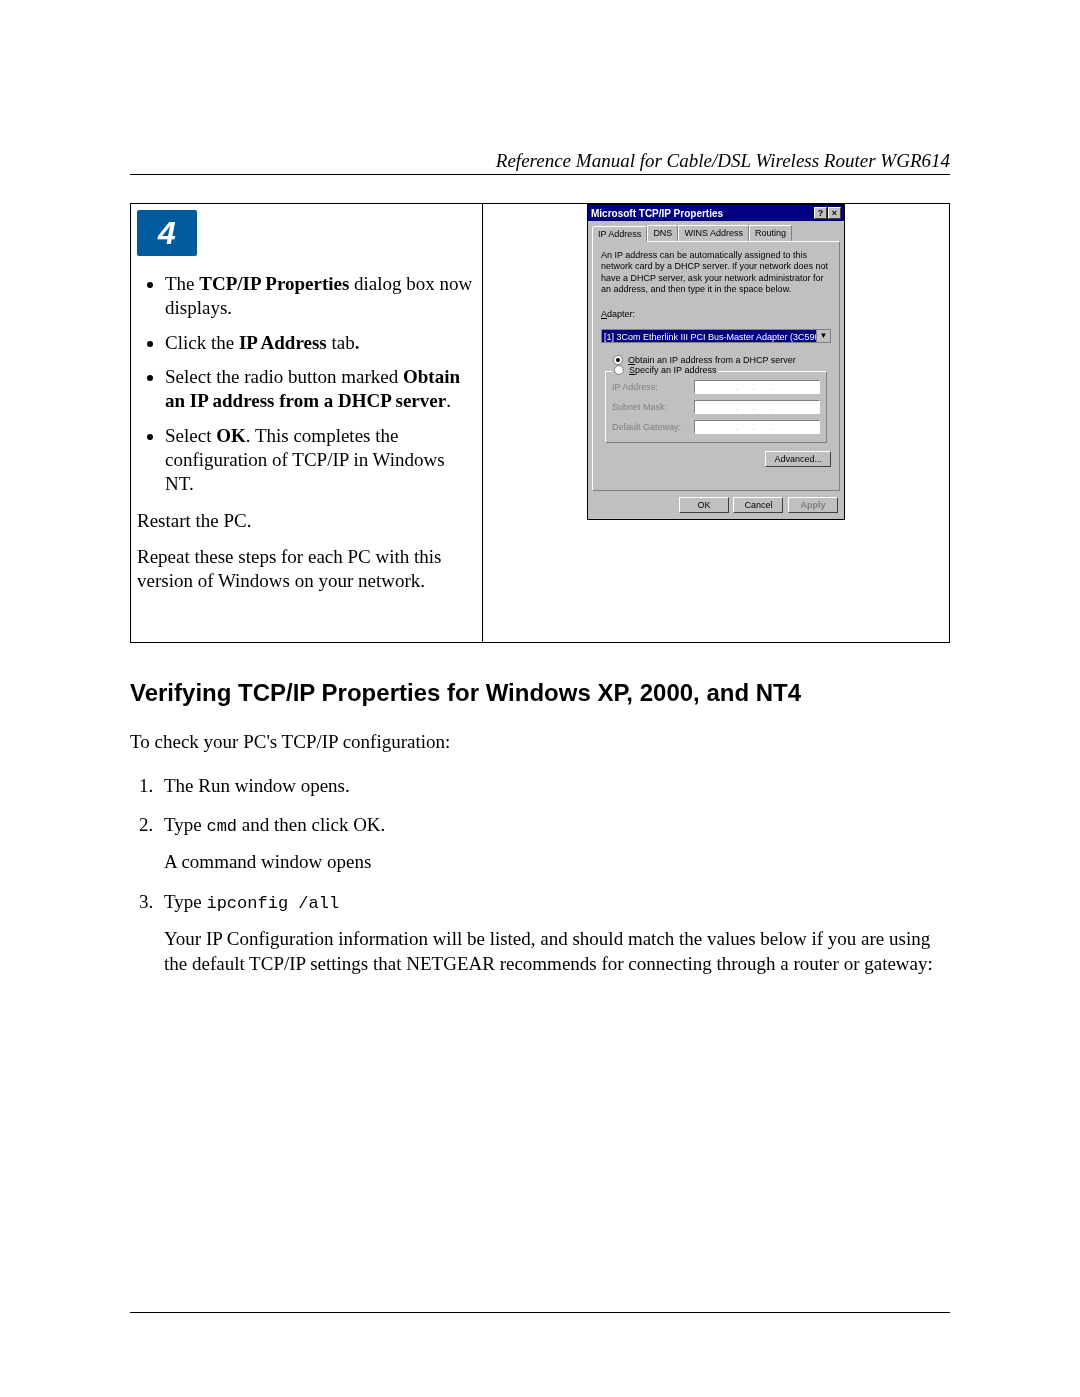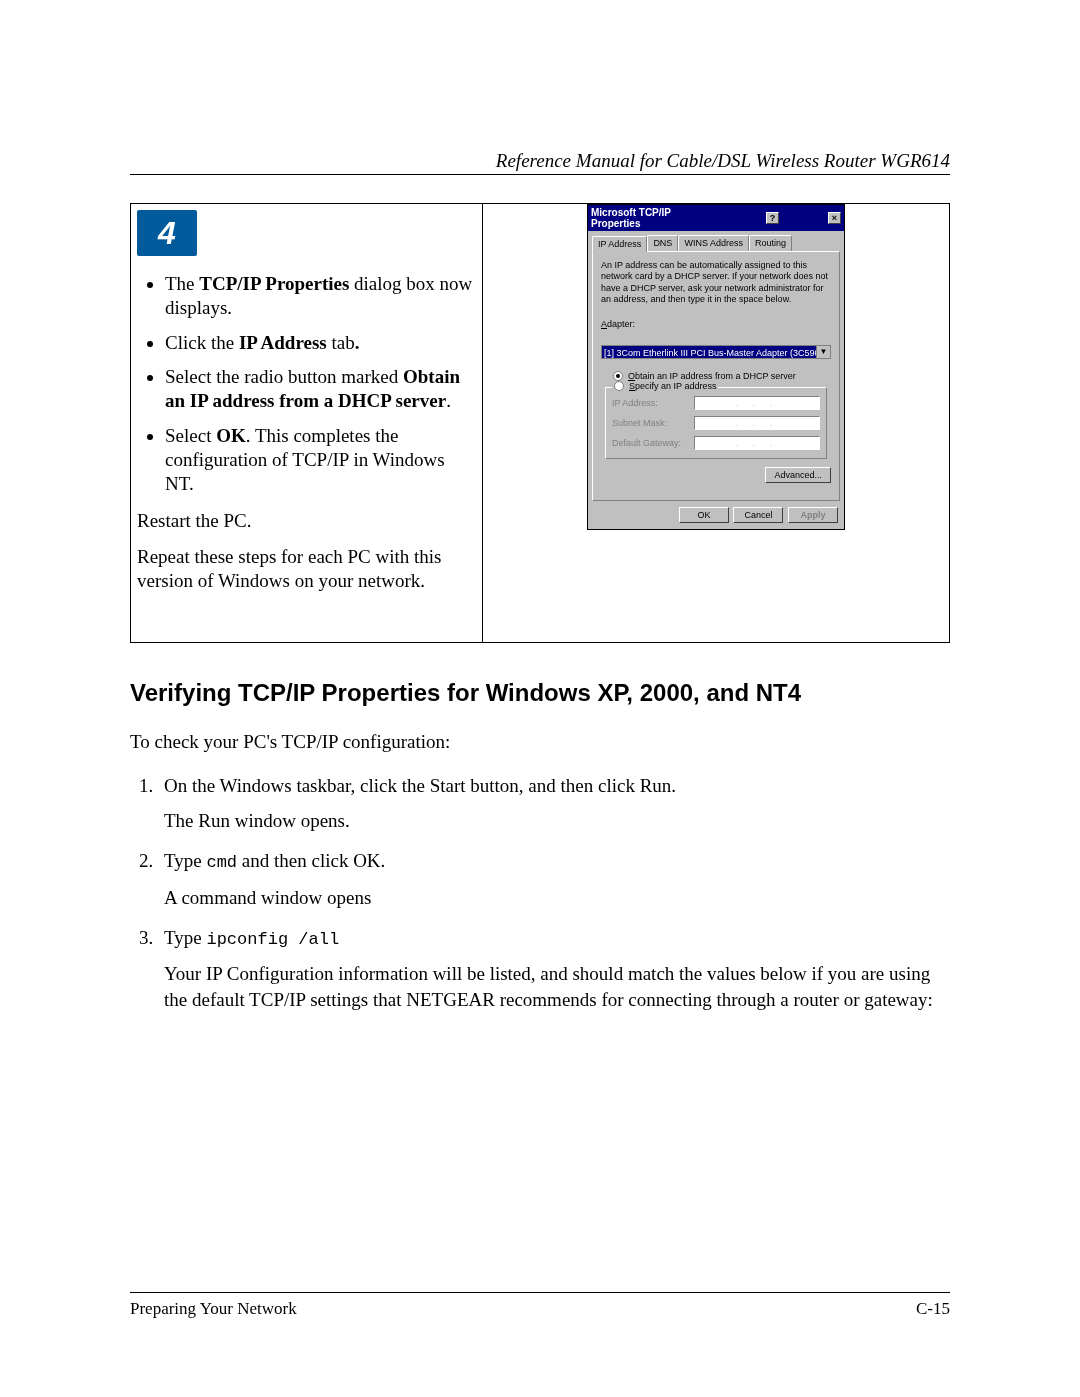--- a/index.html
+++ b/index.html
@@ -88,21 +88,20 @@
     margin-top: 0;
   }
   .titlebar {
     background: #000080;
     color: #fff;
     font-weight: bold;
     padding: 2px 3px;
     display: flex;
     align-items: center;
     font-size: 10px;
-    gap: 48px;
   }
   .titlebar .title-text { flex: 1; }
   .tbtn {
     width: 13px;
     height: 12px;
     background: #c0c0c0;
     border-top: 1px solid #fff;
     border-left: 1px solid #fff;
     border-right: 1px solid #404040;
     border-bottom: 1px solid #404040;
@@ -145,21 +144,21 @@
     min-height: 250px;
     position: relative;
   }
   .desc {
     font-size: 9px;
     line-height: 1.25;
     margin-bottom: 14px;
   }
   .adapter-label {
     font-size: 9px;
-    margin-bottom: 16px;
+    margin-bottom: 10px;
     text-decoration: underline;
     text-decoration-color: transparent;
   }
   .adapter-label::first-letter { text-decoration: underline; }
   .combo {
     display: flex;
     border: 1px solid #808080;
     background: #fff;
     height: 14px;
   }
@@ -397,34 +396,29 @@
       </div>
     </div>
   </div>
 
   <div class="section-heading">Verifying TCP/IP Properties for Windows XP, 2000, and NT4</div>
 
   <div class="body-text">
     <p>To check your PC's TCP/IP configuration:</p>
     <ol class="steps">
       <li>
-        <span>On the Windows taskbar, click the Start button, and then click Run.</span>
         <p>The Run window opens.</p>
       </li>
       <li>
         <span>Type </span><span class="code">cmd</span><span> and then click OK.</span>
         <p>A command window opens</p>
       </li>
       <li>
         <span>Type </span><span class="code">ipconfig /all</span>
         <p>Your IP Configuration information will be listed, and should match the values below if you are using the default TCP/IP settings that NETGEAR recommends for connecting through a router or gateway:</p>
       </li>
     </ol>
   </div>
 
   <div class="footer">
     <hr class="footer-hr">
-    <div class="footer-row">
-      <span>Preparing Your Network</span>
-      <span>C-15</span>
-    </div>
   </div>
 </div>
 
 </body></html>

